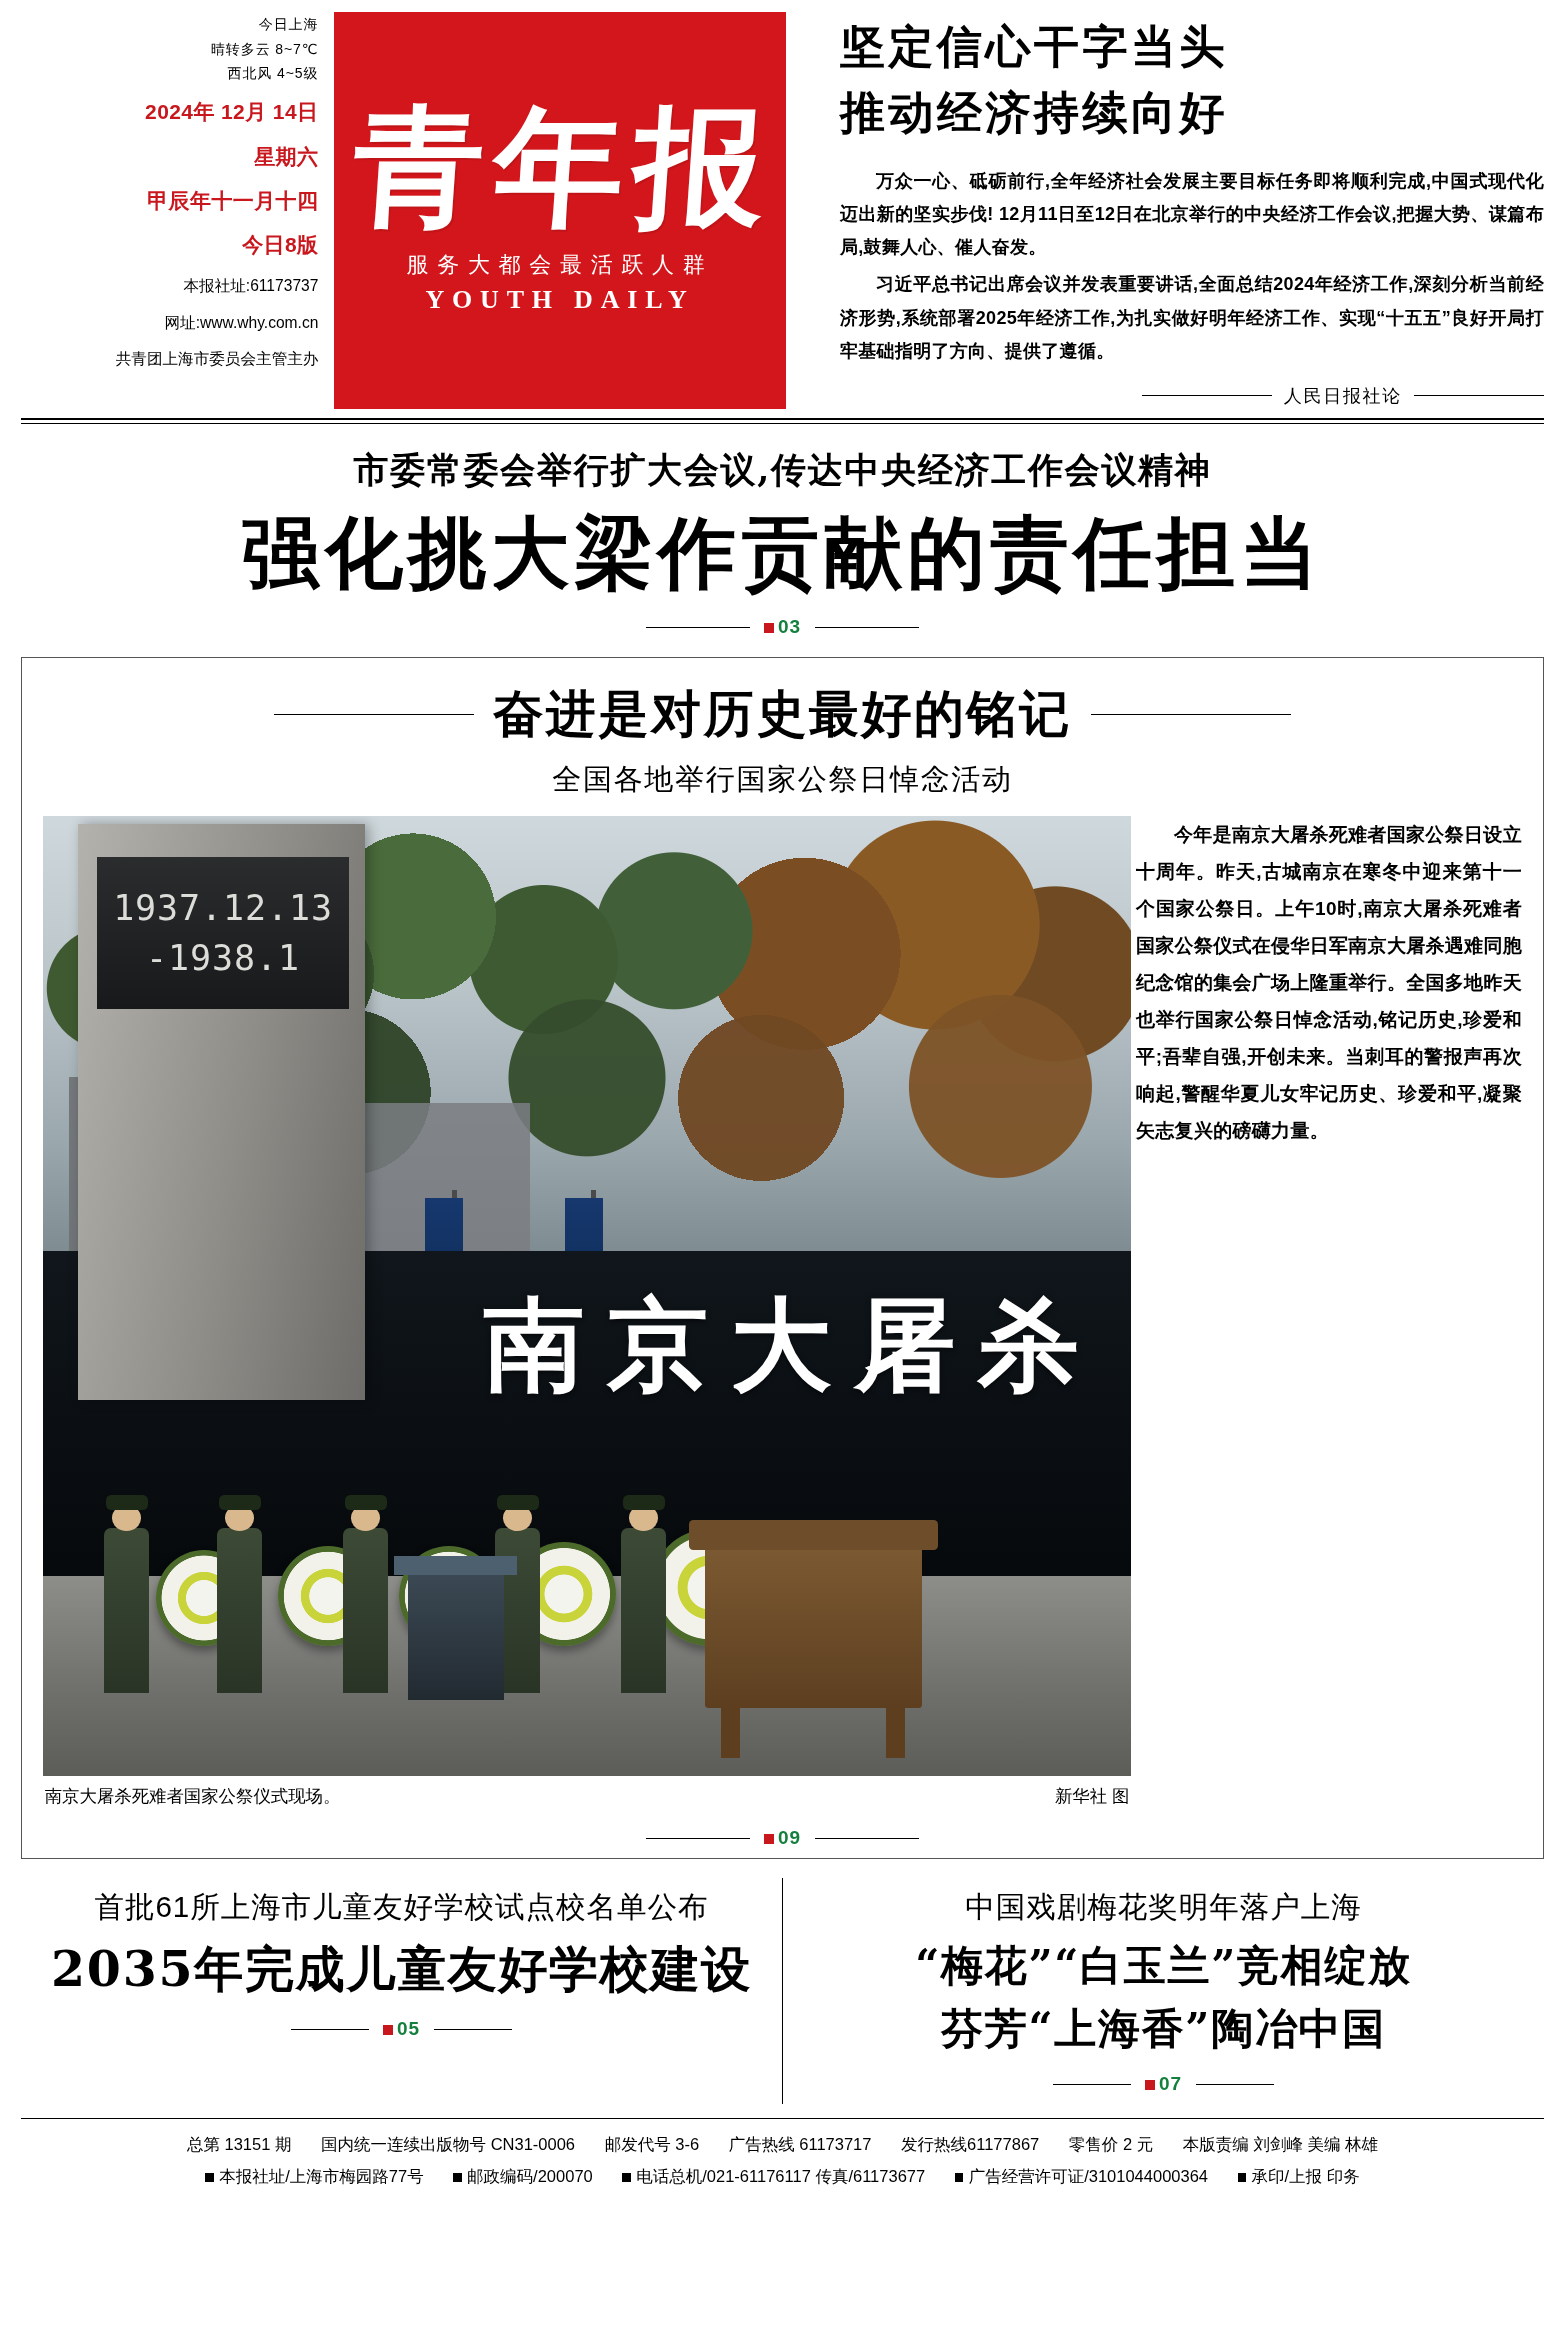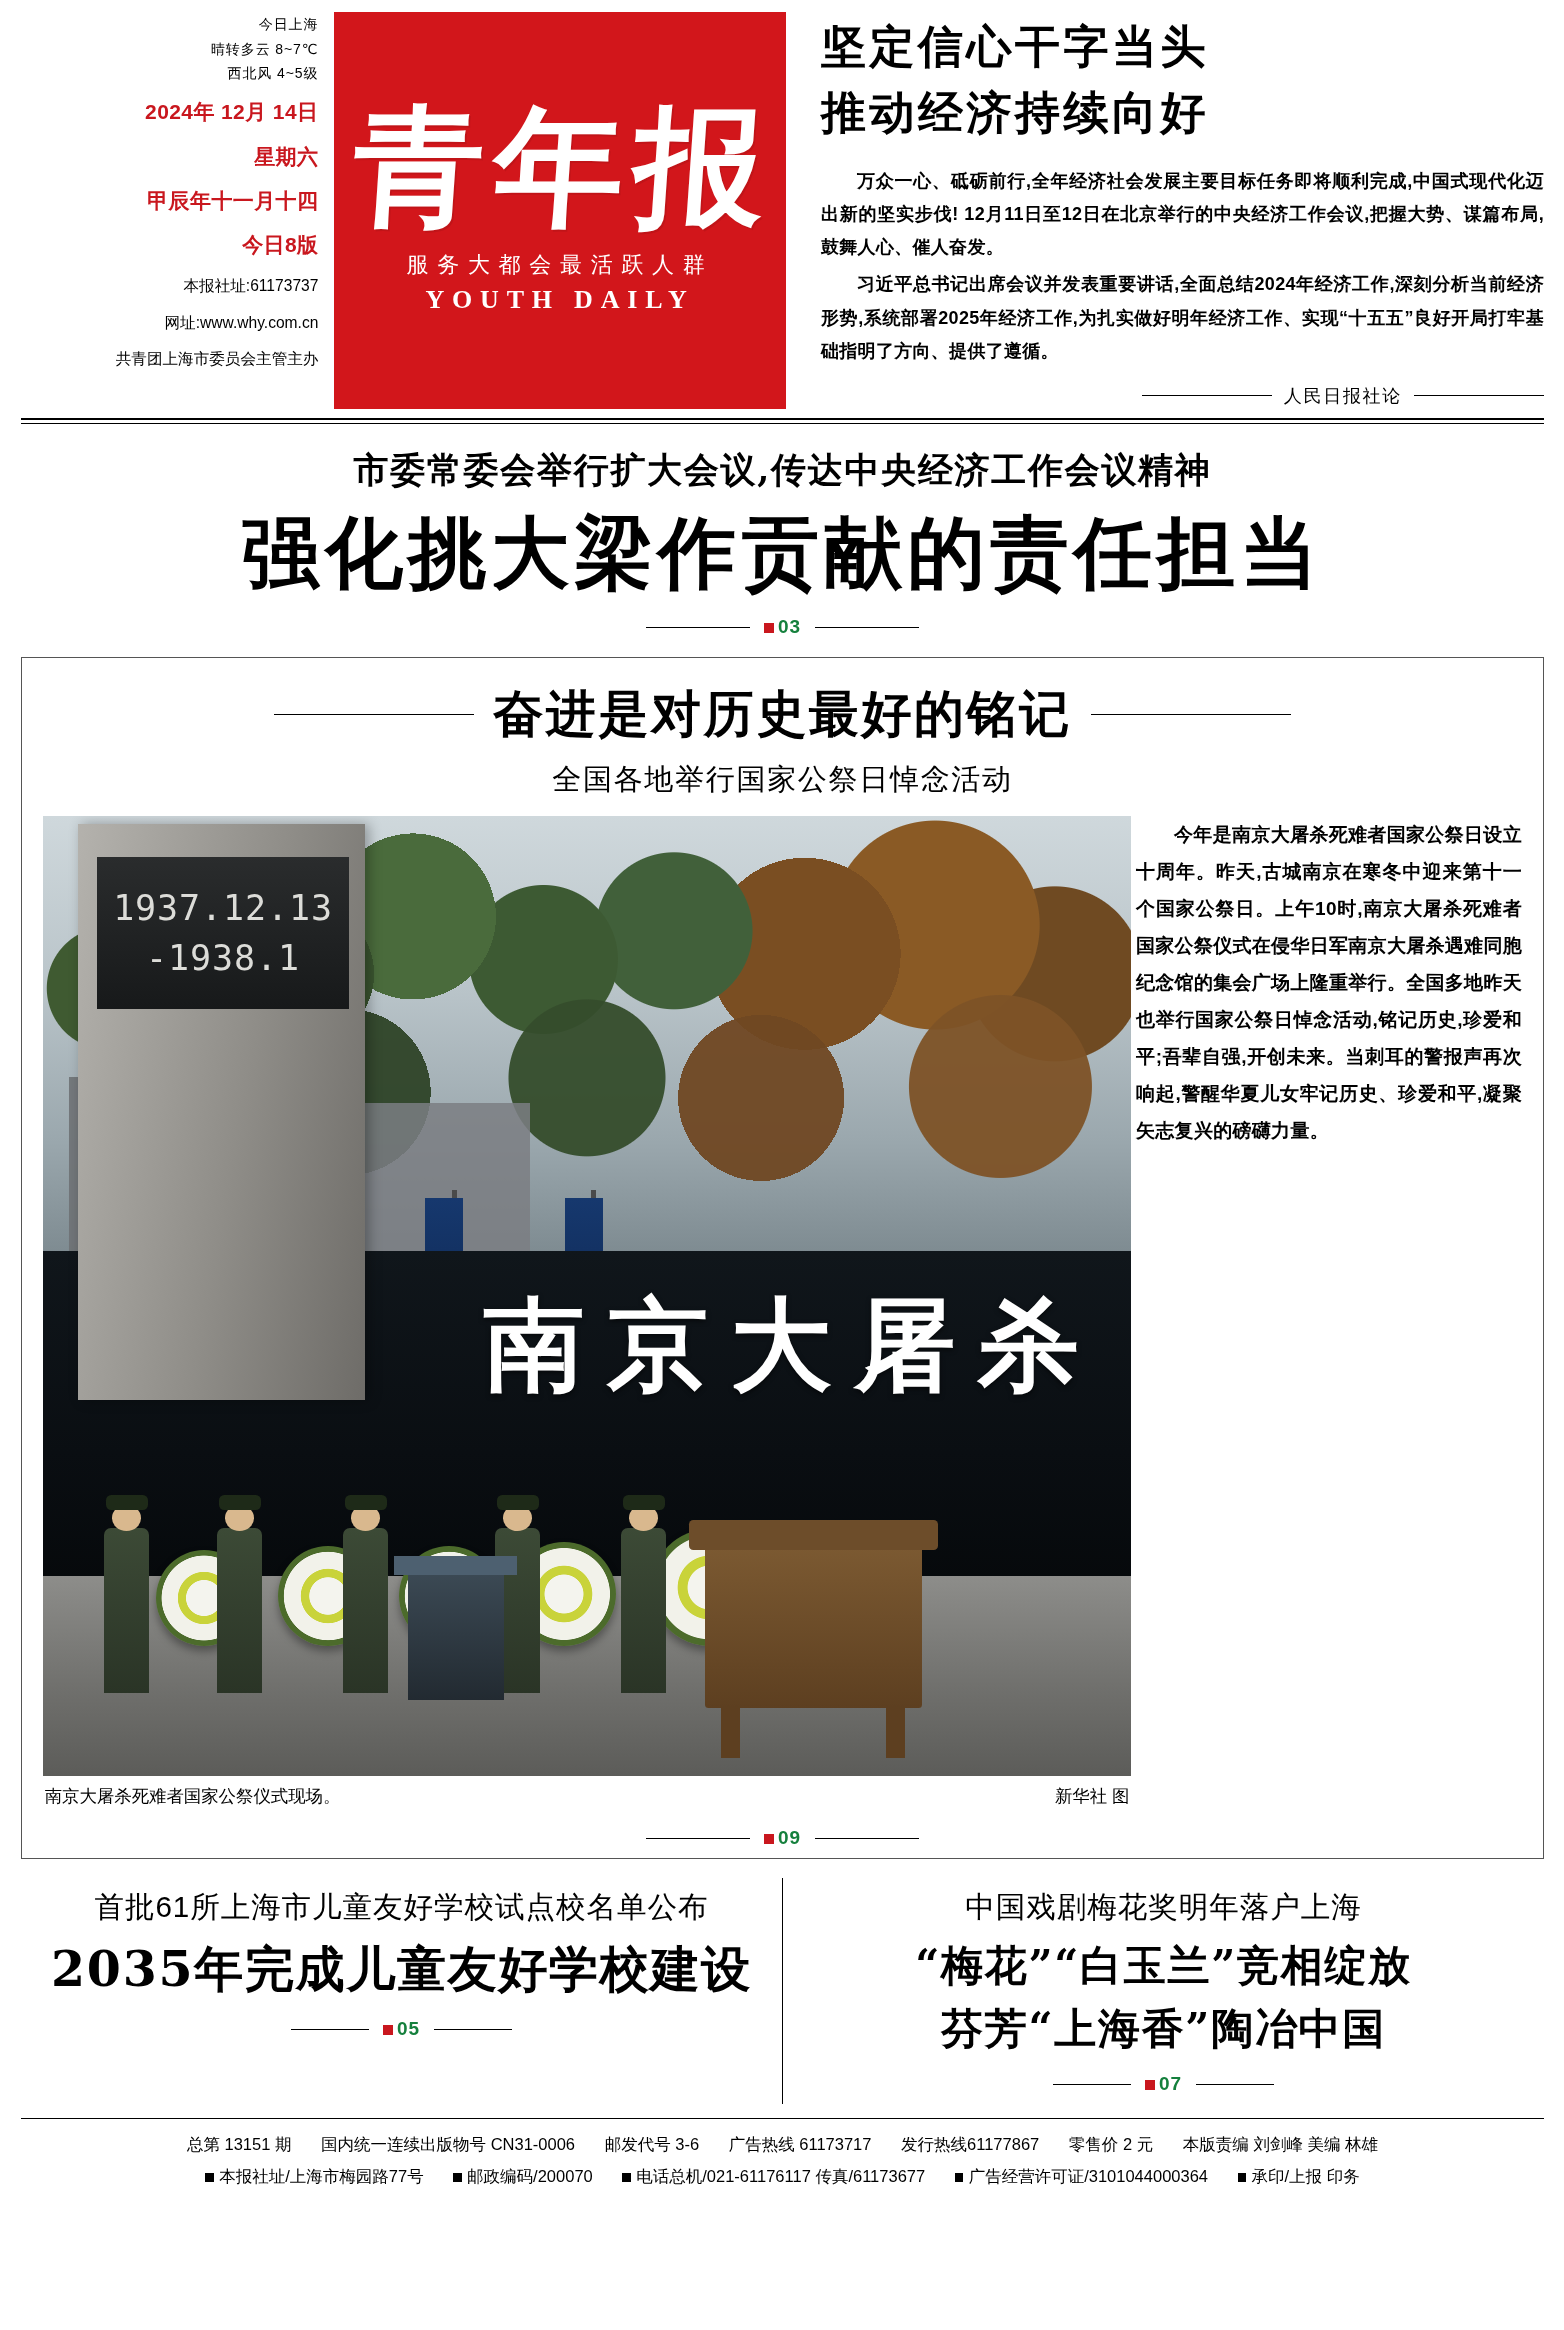--- a/index.html
+++ b/index.html
@@ -32,21 +32,21 @@
   .logo-cn{
     font-family:"DejaVu Serif","Liberation Serif",serif;
     font-weight:bold;font-size:130px;line-height:1.05;letter-spacing:10.4px;
     text-shadow:1.7px 1.7px 0 rgba(0,0,0,0.08);
     transform:skewX(-4deg);
     padding-left:8.7px;
   }
   .logo-sub{font-size:22px;letter-spacing:8.7px;margin-top:14px;}
   .logo-en{font-family:"Liberation Serif",serif;font-size:26px;letter-spacing:7.8px;margin-top:5.2px;font-weight:bold;}
 
-  .mast-right{flex:1;padding-left:35px;box-sizing:border-box;}
+  .mast-right{flex:1;padding-left:54px;box-sizing:border-box;}
   .mast-right h1{
     font-family:"DejaVu Serif","Liberation Serif",serif;
     font-size:45px;font-weight:bold;margin:5.2px 0 1.7px;letter-spacing:3.5px;line-height:1.35;
   }
   .mast-right .lead{
     font-size:18px;line-height:1.85;text-align:justify;margin-top:21px;letter-spacing:0.3px;
     font-family:"Liberation Sans",sans-serif;font-weight:600;
   }
   .mast-right .lead p{margin:0 0 3.5px;text-indent:2em;}
   .mast-credit{display:flex;align-items:center;justify-content:flex-end;margin-top:15.6px;gap:12px;}

